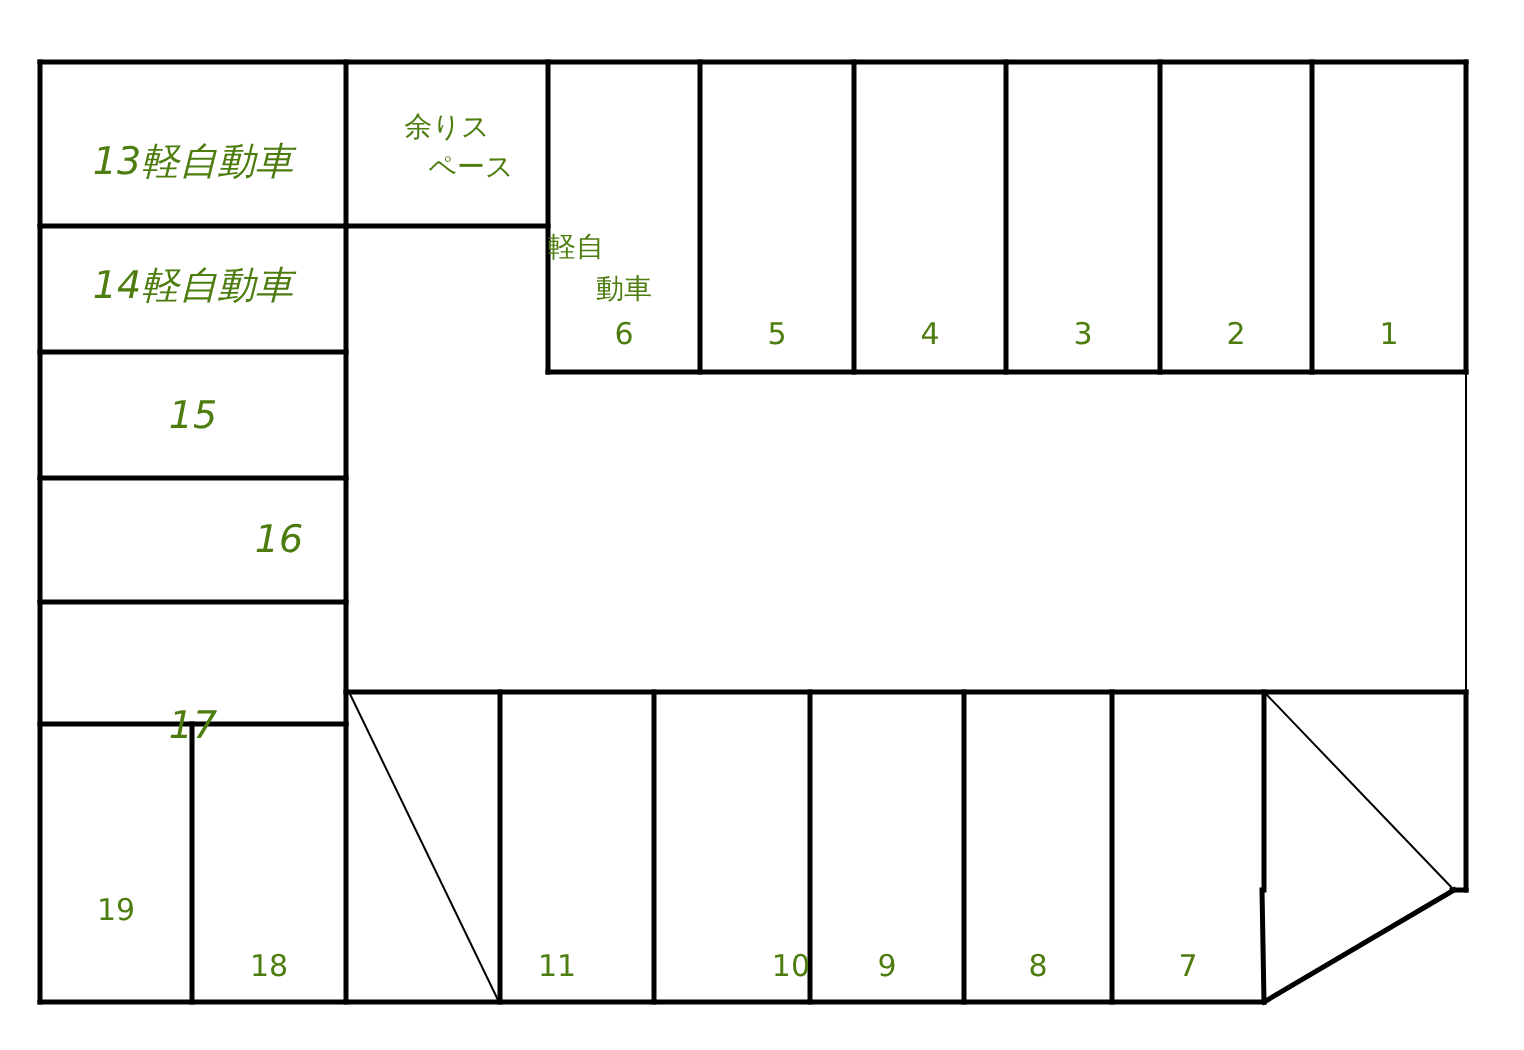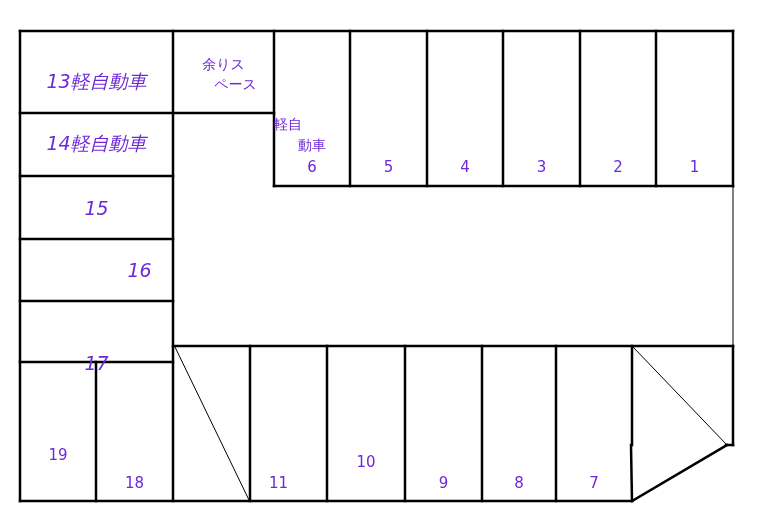--- a/index.html
+++ b/index.html
@@ -1,18 +1,18 @@
 <!DOCTYPE html>
 <html><head>
 <meta charset="utf-8">
 <style>
   html,body{margin:0;padding:0;background:#ffffff;}
   body{width:762px;height:525px;position:relative;overflow:hidden;font-family:"DejaVu Sans","Liberation Sans",sans-serif;}
   #canvas{position:absolute;left:0;top:0;width:762px;height:525px;}
-  .lbl{position:absolute;color:#6d28d9;text-align:center;white-space:nowrap;line-height:1;}
+  .lbl{position:absolute;color:#4d7c0f;text-align:center;white-space:nowrap;line-height:1;}
   .big{font-size:19px;font-style:italic;}
   .sm{font-size:15px;}
   .kana{font-size:14px;line-height:20px;}
 </style>
 </head>
 <body>
 
 <svg id="canvas" viewBox="0 0 762 525" xmlns="http://www.w3.org/2000/svg">
   <g stroke="#000" stroke-width="2.5" fill="none" stroke-linecap="square">
 
@@ -73,16 +73,16 @@
 
 <div class="lbl sm" style="left:350px;top:160px;width:77px;">5</div>
 <div class="lbl sm" style="left:427px;top:160px;width:76px;">4</div>
 <div class="lbl sm" style="left:503px;top:160px;width:77px;">3</div>
 <div class="lbl sm" style="left:580px;top:160px;width:76px;">2</div>
 <div class="lbl sm" style="left:656px;top:160px;width:77px;">1</div>
 
 <div class="lbl sm" style="left:20px;top:448px;width:76px;">19</div>
 <div class="lbl sm" style="left:96px;top:476px;width:77px;">18</div>
 <div class="lbl sm" style="left:240px;top:476px;width:77px;">11</div>
-<div class="lbl sm" style="left:327px;top:455px;width:78px;">10</div>
+<div class="lbl sm" style="left:327px;top:476px;width:78px;text-align:right;">10</div>
 <div class="lbl sm" style="left:405px;top:476px;width:77px;">9</div>
 <div class="lbl sm" style="left:482px;top:476px;width:74px;">8</div>
 <div class="lbl sm" style="left:556px;top:476px;width:76px;">7</div>
 
 </body></html>

